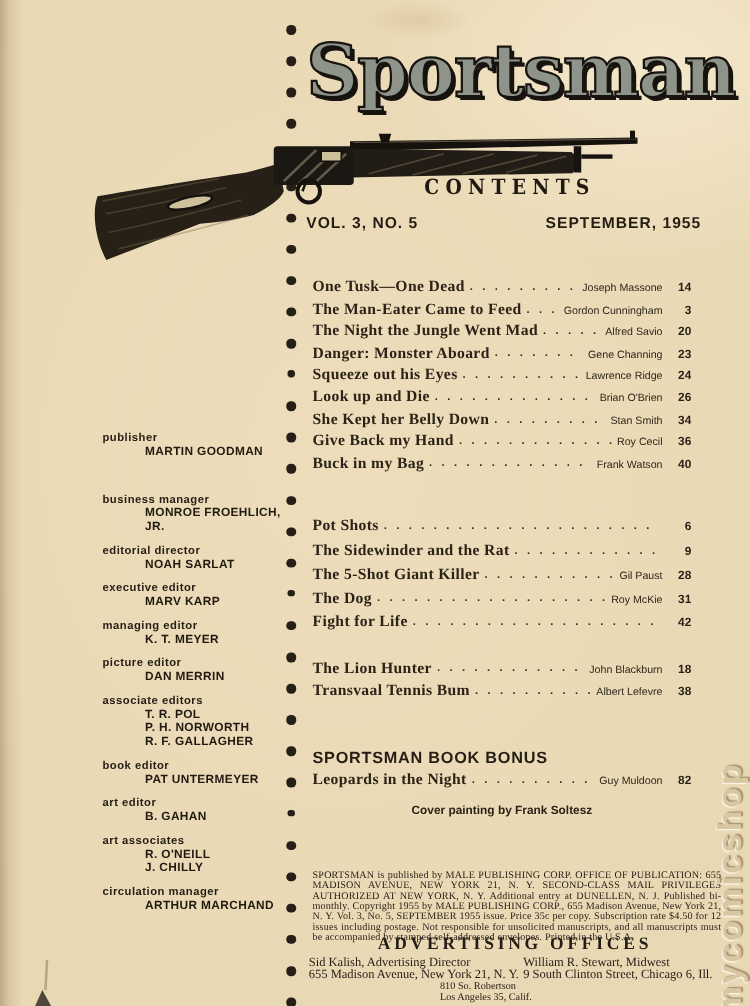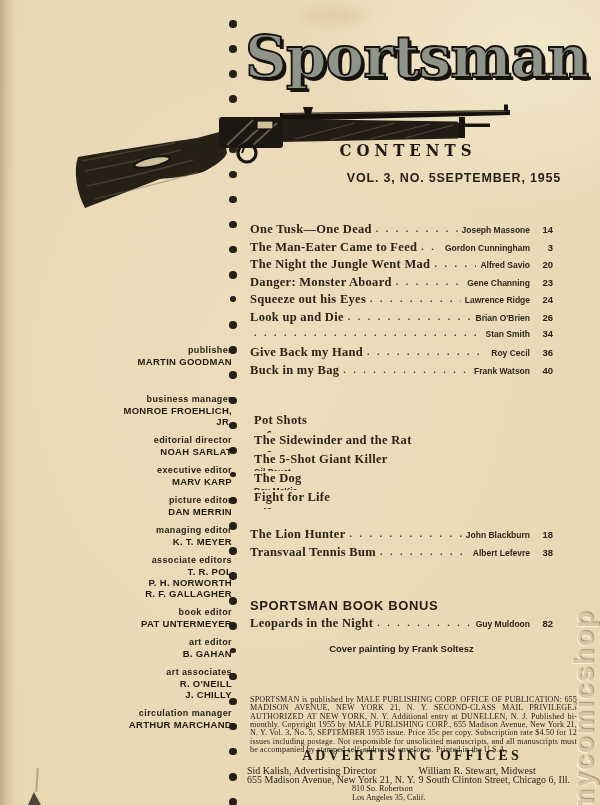--- a/index.html
+++ b/index.html
@@ -26,48 +26,48 @@
     -webkit-text-stroke:1.8px #17130e;
     text-shadow:3px 3px 0 #17130e, 1px 1px 0 #17130e;
   }
   .contents-label{
     position:absolute; left:338px; top:141px; width:140px; text-align:center;
     font-family:"DejaVu Serif", serif; font-weight:bold; font-size:15px;
     letter-spacing:5px; color:#1f1912; transform:scaleY(1.12);
   }
   .vol-row{
     position:absolute; left:245px; top:171px; width:316px;
-    display:flex; justify-content:flex-end;
+    display:flex; justify-content:space-between;
     font-weight:bold; font-size:12.5px; letter-spacing:.8px; color:#241d14;
   }
 
   
   .rifle{position:absolute; left:55px; top:95px; z-index:3;}
 
   
   .credits{position:absolute; left:82px; top:344px; width:150px;}
-  .credit-group{margin-bottom:7px;text-align:right;}
+  .credit-group{margin-bottom:7px;}
   .credit-group.first{margin-bottom:26px;}
   .credit-role{font-weight:bold; font-size:9px; color:#241d14; line-height:12px; letter-spacing:.4px;}
   .credit-name{font-weight:bold; font-size:9.5px; color:#211a11; line-height:11px; letter-spacing:.3px;padding-left:34px;}
 
   
   .toc{position:absolute; left:250px; top:222px; width:303px; z-index:2;}
   .toc-section.s1{margin-top:33px;}
   .toc-section.s2{margin-top:18px;}
   .toc-section.s3{margin-top:36px;}
   .toc-heading{font-weight:bold; font-size:13px; letter-spacing:.6px; color:#241d14; height:18px;}
   .toc-row{display:flex; align-items:baseline; overflow:hidden;}
-  .s0 .toc-row{height:17.6px;} .s1 .toc-row{height:19.2px;flex-direction:column;}
+  .s0 .toc-row{height:17.6px;} .s1 .toc-row{height:19.2px;}
   .s2 .toc-row{height:17.6px;} .s3 .toc-row{height:17.6px;}
   .toc-title{font-family:"Liberation Serif", serif; font-weight:bold; font-size:12.5px;
     letter-spacing:.3px; color:#2c2318; white-space:nowrap;}
   .toc-leader{flex:1; overflow:hidden; white-space:nowrap; font-weight:bold; font-size:9px;
     letter-spacing:2.5px; color:#32291e; margin:0 4px; position:relative; top:-1px;}
-  .toc-author{font-weight:bold; font-size:8.5px; color:#2e261b; white-space:nowrap; padding-right:5px;}
+  .toc-author{font-weight:normal; font-size:8.5px; color:#2e261b; white-space:nowrap; padding-right:5px;}
   .toc-page{width:18px; text-align:right; font-weight:bold; font-size:9.5px; color:#2a2217;}
   .cover-credit{margin-top:9px; text-align:center; font-weight:bold; font-size:9.5px; color:#2a2217;}
 
   
   .notice{
     position:absolute; left:250px; top:688px; width:327px;
     font-family:"Liberation Serif", serif; font-size:8.1px; line-height:8.3px;
     text-align:justify; color:#241d15; letter-spacing:.15px;
   }
   .adv{position:absolute; left:247px; top:748px; width:330px;
@@ -193,26 +193,26 @@
       </div>
       <div class="credit-group">
         <div class="credit-role">editorial director</div>
         <div class="credit-name">NOAH SARLAT</div>
       </div>
       <div class="credit-group">
         <div class="credit-role">executive editor</div>
         <div class="credit-name">MARV KARP</div>
       </div>
       <div class="credit-group">
+        <div class="credit-role">managing editor</div>
+        <div class="credit-name">K. T. MEYER</div>
+      </div>
+      <div class="credit-group">
         <div class="credit-role">picture editor</div>
         <div class="credit-name">DAN MERRIN</div>
-      </div>
-      <div class="credit-group">
-        <div class="credit-role">managing editor</div>
-        <div class="credit-name">K. T. MEYER</div>
       </div>
       <div class="credit-group">
         <div class="credit-role">associate editors</div>
         <div class="credit-name">T. R. POL</div>
         <div class="credit-name">P. H. NORWORTH</div>
         <div class="credit-name">R. F. GALLAGHER</div>
       </div>
       <div class="credit-group">
         <div class="credit-role">book editor</div>
         <div class="credit-name">PAT UNTERMEYER</div>
@@ -264,20 +264,21 @@
           <span class="toc-author">Lawrence Ridge</span>
           <span class="toc-page">24</span>
         </div>
         <div class="toc-row">
           <span class="toc-title">Look up and Die</span>
           <span class="toc-leader">. . . . . . . . . . . . . . . . . . . . . . . . . . . . . . . . . . . . . . . . . . . . . . . . . . . . . . . . . . . . . . . . . . . . . . . . . . . . . . . . . . . . . . . . . .</span>
           <span class="toc-author">Brian O'Brien</span>
           <span class="toc-page">26</span>
         </div>
         <div class="toc-row">
+          <span class="toc-title">She Kept her Belly Down</span>
           <span class="toc-leader">. . . . . . . . . . . . . . . . . . . . . . . . . . . . . . . . . . . . . . . . . . . . . . . . . . . . . . . . . . . . . . . . . . . . . . . . . . . . . . . . . . . . . . . . . .</span>
           <span class="toc-author">Stan Smith</span>
           <span class="toc-page">34</span>
         </div>
         <div class="toc-row">
           <span class="toc-title">Give Back my Hand</span>
           <span class="toc-leader">. . . . . . . . . . . . . . . . . . . . . . . . . . . . . . . . . . . . . . . . . . . . . . . . . . . . . . . . . . . . . . . . . . . . . . . . . . . . . . . . . . . . . . . . . .</span>
           <span class="toc-author">Roy Cecil</span>
           <span class="toc-page">36</span>
         </div>

